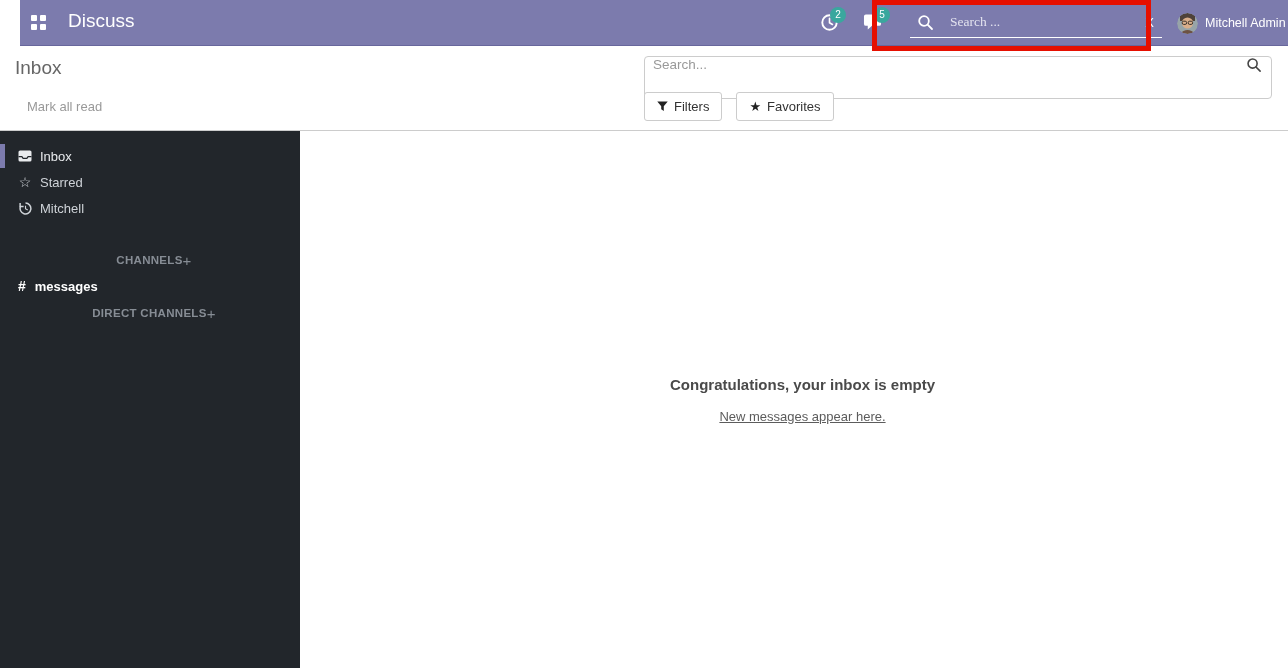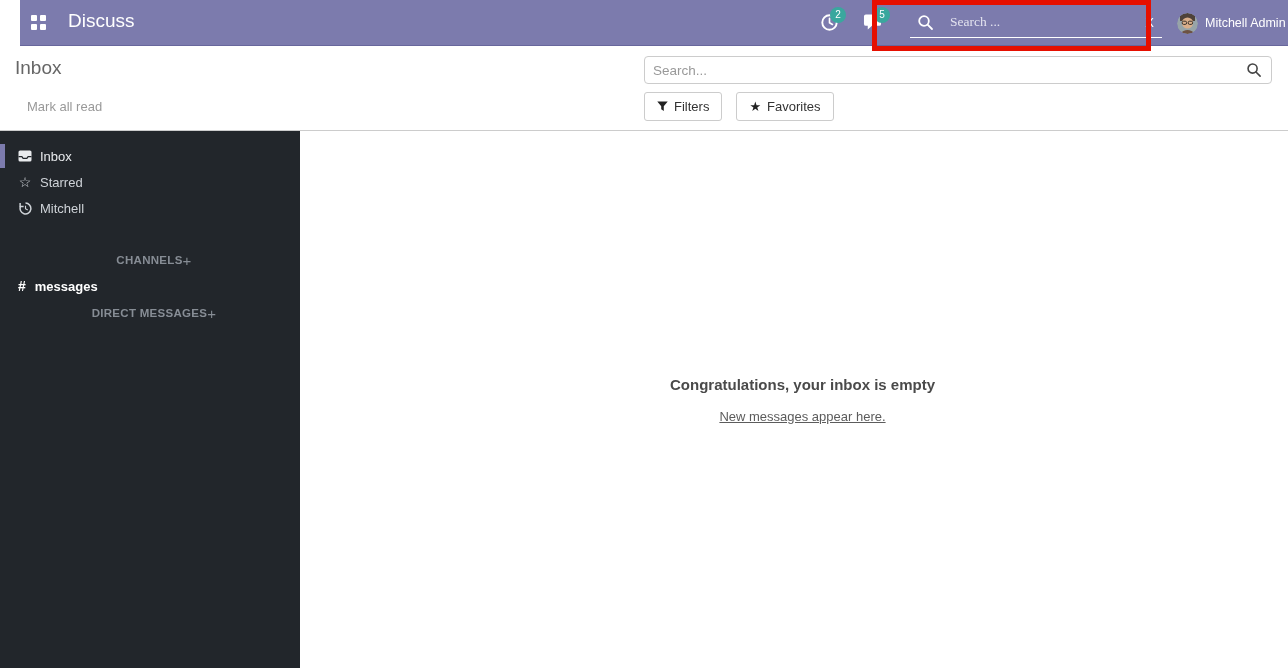--- a/index.html
+++ b/index.html
@@ -65,22 +65,22 @@
   .control-panel {
     position: absolute; left: 0; top: 46px; right: 0; height: 85px;
     background: #fff; border-bottom: 1px solid #ccc;
   }
   .breadcrumb { position: absolute; left: 15px; top: 11px; font-size: 19px; color: #666; cursor: pointer; }
   .mark-all-read {
     position: absolute; left: 27px; top: 53px; font-size: 13px; color: #999;
     background: none; border: none; font-family: "Liberation Sans", sans-serif; cursor: pointer;
   }
   .cp-search {
-    position: absolute; left: 644px; top: 10px; width: 628px; height: 28px;
-    border: 1px solid #ccc; border-radius: 4px; display: flex; align-items: center; background: #fff;
+    position: absolute; left: 644px; top: 10px; width: 628px; height: 43px;
+    border: 1px solid #ccc; border-radius: 4px; display: flex; align-items: flex-start; background: #fff;
   }
   .cp-search input {
     flex: 1; min-width: 0; border: none; outline: none; background: transparent;
     padding: 0 8px; font-size: 13.5px; color: #555; font-family: "Liberation Sans", sans-serif;
   }
   .cp-search input::placeholder { color: #999; opacity: 1; }
   .cp-search .mag { margin-right: 9px; display: flex; cursor: pointer; }
   .cp-buttons { position: absolute; left: 644px; top: 46px; display: flex; gap: 14px; }
   .cp-btn {
     height: 29px; padding: 0 12px; background: #fff; border: 1px solid #ccc; border-radius: 3px;
@@ -244,21 +244,21 @@
   <div class="side-section">
     <span>CHANNELS</span>
     <span class="add-btn">+</span>
   </div>
   <div class="channel-item">
     <span class="hash">#</span>
     <span>messages</span>
   </div>
 
   <div class="side-section second">
-    <span>DIRECT MESSAGES</span>
+    <span>DIRECT CHANNELS</span>
     <span class="add-btn">+</span>
   </div>
 </aside>
 
 <main class="empty-state">
   <h2>Congratulations, your inbox is empty</h2>
   <p>New messages appear here.</p>
 </main>
 
 </body></html>

